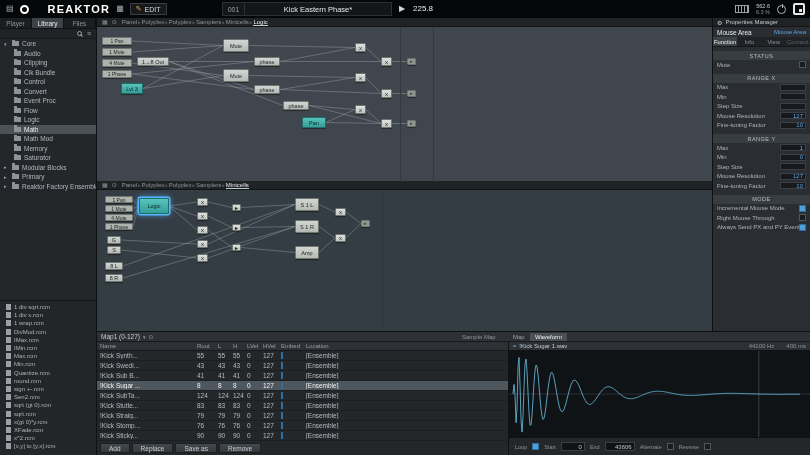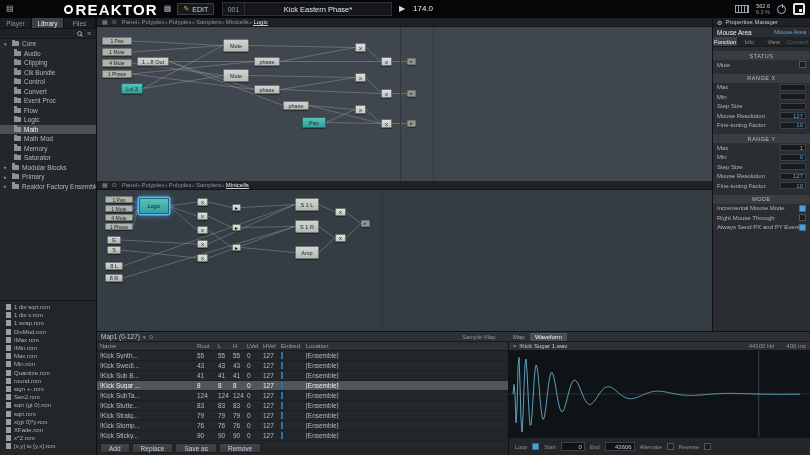--- a/index.html
+++ b/index.html
@@ -2,21 +2,21 @@
 <html><head>
 <meta charset="utf-8">
 <style>
   *{margin:0;padding:0;box-sizing:border-box;font-family:"Liberation Sans",sans-serif;}
   html,body{background:#000;}
   #app{position:relative;width:810px;height:455px;background:#1b1e21;overflow:hidden;color:#c4c9ce;}
 
   
   #topbar{position:absolute;left:0;top:0;width:810px;height:18px;background:#050607;display:flex;align-items:center;gap:6px;padding:0 6px;z-index:5;}
   .tb-icon{color:#aeb4ba;font-size:8px;line-height:1;}
-  .logo{color:#fff;font-size:15px;font-weight:bold;letter-spacing:1.2px;display:flex;align-items:center;gap:3px;margin-left:44px;}
+  .logo{color:#fff;font-size:11px;font-weight:bold;letter-spacing:1.2px;display:flex;align-items:center;gap:19px;}
   .logo-mark{width:9px;height:9px;border:2px solid #fff;border-radius:50%;}
   .edit-btn{display:flex;align-items:center;gap:3px;border:1px solid #3a3f44;background:#17191b;color:#d6dade;font-size:7px;padding:1px 5px;border-radius:1px;}
   .pencil{font-size:7px;color:#e8b24a;}
   .ens-box{position:absolute;left:222px;top:2px;width:170px;height:14px;background:#141619;border:1px solid #2c3034;display:flex;align-items:center;}
   .preset-no{width:22px;height:100%;border-right:1px solid #2c3034;display:flex;align-items:center;justify-content:center;font-size:7px;color:#9aa0a6;}
   .ens-title{flex:1;text-align:center;font-size:7.5px;color:#e4e8ec;white-space:nowrap;overflow:hidden;}
   .play{position:absolute;left:399px;top:4px;font-size:8px;color:#d4d8dc;}
   .bpm{position:absolute;left:413px;top:4px;font-size:8px;color:#e8ecef;}
   .tb-right{position:absolute;right:5px;top:0;height:18px;display:flex;align-items:center;gap:7px;}
   .kbd-icon{width:14px;height:8px;border:1px solid #9aa0a6;background:repeating-linear-gradient(90deg,transparent 0 2px,#9aa0a6 2px 3px);}
@@ -128,21 +128,21 @@
     <span class="tb-icon">▦</span>
     <span class="edit-btn">
       <span class="pencil">✎</span>
       <span>EDIT</span>
     </span>
     <div class="ens-box">
       <span class="preset-no">001</span>
       <span class="ens-title">Kick Eastern Phase*</span>
     </div>
     <span class="play">▶</span>
-    <span class="bpm">174.0</span>
+    <span class="bpm">225.8</span>
     <div class="tb-right">
       <span class="kbd-icon"></span>
       <span class="metrics">
         <span style="display:block">562.6</span>
         <span style="display:block" class="dim">6.3 %</span>
       </span>
       <span class="pwr-icon"></span>
       <span class="ni-logo"></span>
     </div>
   </div>

